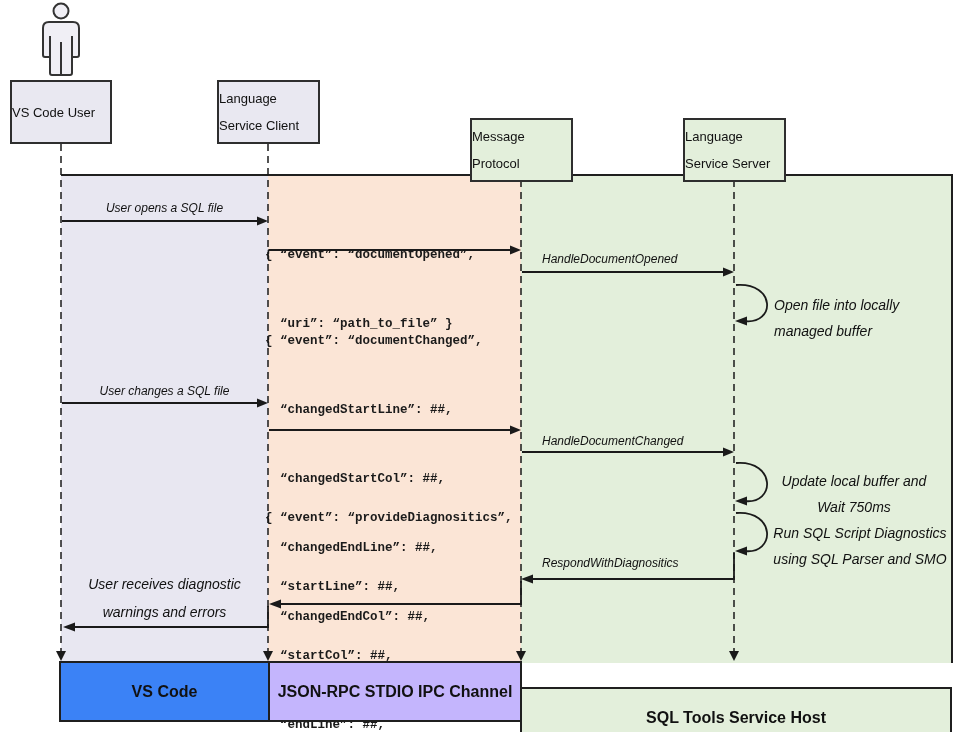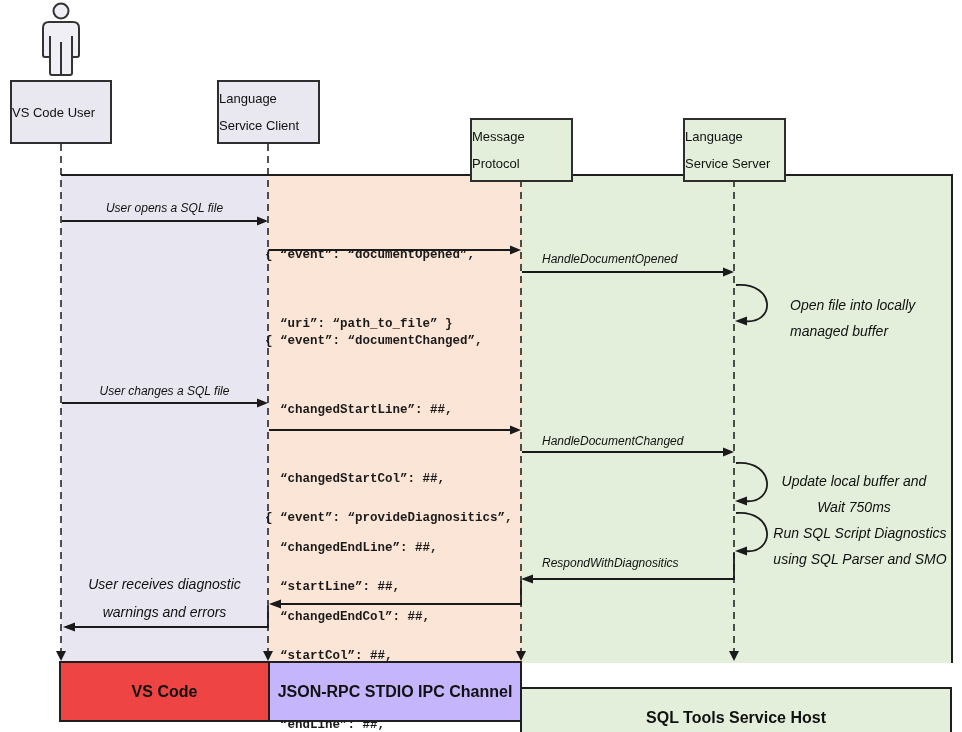--- a/index.html
+++ b/index.html
@@ -18,21 +18,21 @@
   .abox{position:absolute;top:80px;height:64px;box-sizing:border-box;border:2px solid #2e2e2e;
         display:flex;flex-direction:column;justify-content:center;align-items:flex-start;
         font-size:13px;line-height:27px;z-index:4;text-align:center;}
   .abox.lav{background:#e9e8f1;}
   .abox.grn{background:#e3efdb;margin-top:38px;}
 
   
   .bbox{position:absolute;top:661px;height:61px;box-sizing:border-box;border:2px solid #1f1f1f;
         display:flex;align-items:center;justify-content:center;
         font-size:16px;font-weight:bold;z-index:4;}
-  .bbox.lav{background:#ef4444;}
+  .bbox.lav{background:#3b82f6;}
   .bbox.pch{background:#c4b5fd;justify-content:center;}
   .bbox.grn{background:#e3efdb;}
 
   
   svg.layer{position:absolute;left:0;top:0;z-index:2;pointer-events:none;}
   .life{stroke:#1a1a1a;stroke-width:1.5;stroke-dasharray:7 5;fill:none;}
   .msg{stroke:#1a1a1a;stroke-width:1.8;fill:none;}
   .head{fill:#1a1a1a;stroke:none;}
 
   
@@ -143,21 +143,21 @@
   <div class="lbl center" style="left:61px;top:201px;width:207px;">User opens a SQL file</div>
   <div class="lbl center" style="left:61px;top:384px;width:207px;">User changes a SQL file</div>
   <div class="note centered" style="left:61px;top:570px;width:207px;line-height:28px;">
     <div>User receives diagnostic</div>
     <div>warnings and errors</div>
   </div>
   <div class="lbl" style="left:542px;top:252px;">HandleDocumentOpened</div>
   <div class="lbl" style="left:542px;top:434px;">HandleDocumentChanged</div>
   <div class="lbl" style="left:542px;top:556px;">RespondWithDiagnositics</div>
 
-  <div class="note" style="left:774px;top:292px;margin-left:16px;">
+  <div class="note" style="left:774px;top:292px;">
     <div>Open file into locally</div>
     <div>managed buffer</div>
   </div>
   <div class="note centered" style="left:774px;top:468px;width:160px;">
     <div>Update local buffer and</div>
     <div>Wait 750ms</div>
   </div>
   <div class="note centered" style="left:772px;top:520px;width:176px;">
     <div>Run SQL Script Diagnostics</div>
     <div>using SQL Parser and SMO</div>

